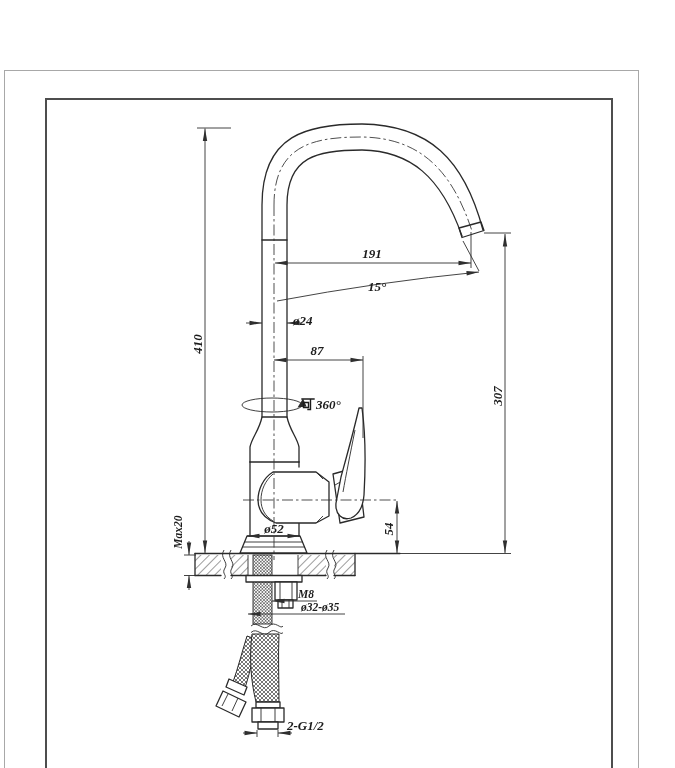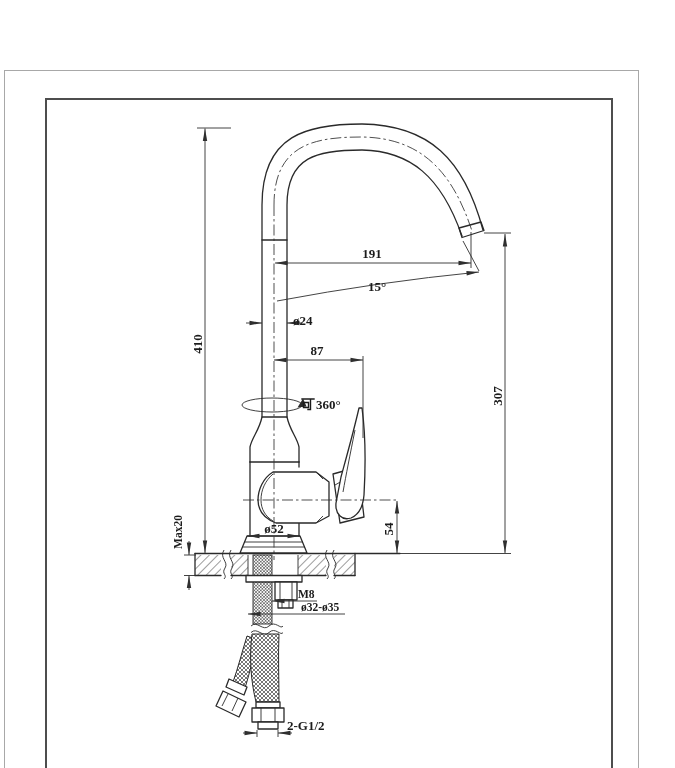--- a/index.html
+++ b/index.html
@@ -1,17 +1,17 @@
 <!DOCTYPE html>
 <html><head>
 <meta charset="utf-8">
 <style>
   html,body{margin:0;padding:0;background:#fff;}
   .stage{position:relative;width:671px;height:768px;background:#ffffff;overflow:hidden;
-         font-family:"Liberation Serif", serif;}
+         font-family:"Liberation Serif", serif;font-style:italic;}
   .frame-outer{position:absolute;left:4px;top:70px;width:635px;height:720px;
                border:1px solid #a8a8a8;box-sizing:border-box;}
   .frame-inner{position:absolute;left:45px;top:98px;width:568px;height:692px;
                border:2px solid #4d4d4d;box-sizing:border-box;}
   svg{position:absolute;left:0;top:0;}
   .obj{stroke:#2a2a2a;stroke-width:1.3;fill:none;stroke-linecap:round;stroke-linejoin:round;}
   .objf{stroke:#2a2a2a;stroke-width:1.3;fill:#ffffff;stroke-linejoin:round;}
   .thin{stroke:#2a2a2a;stroke-width:0.9;fill:none;}
   .dim{stroke:#2f2f2f;stroke-width:0.9;fill:none;}
   .cl{stroke:#2f2f2f;stroke-width:0.85;fill:none;stroke-dasharray:11 3 2.5 3;}

